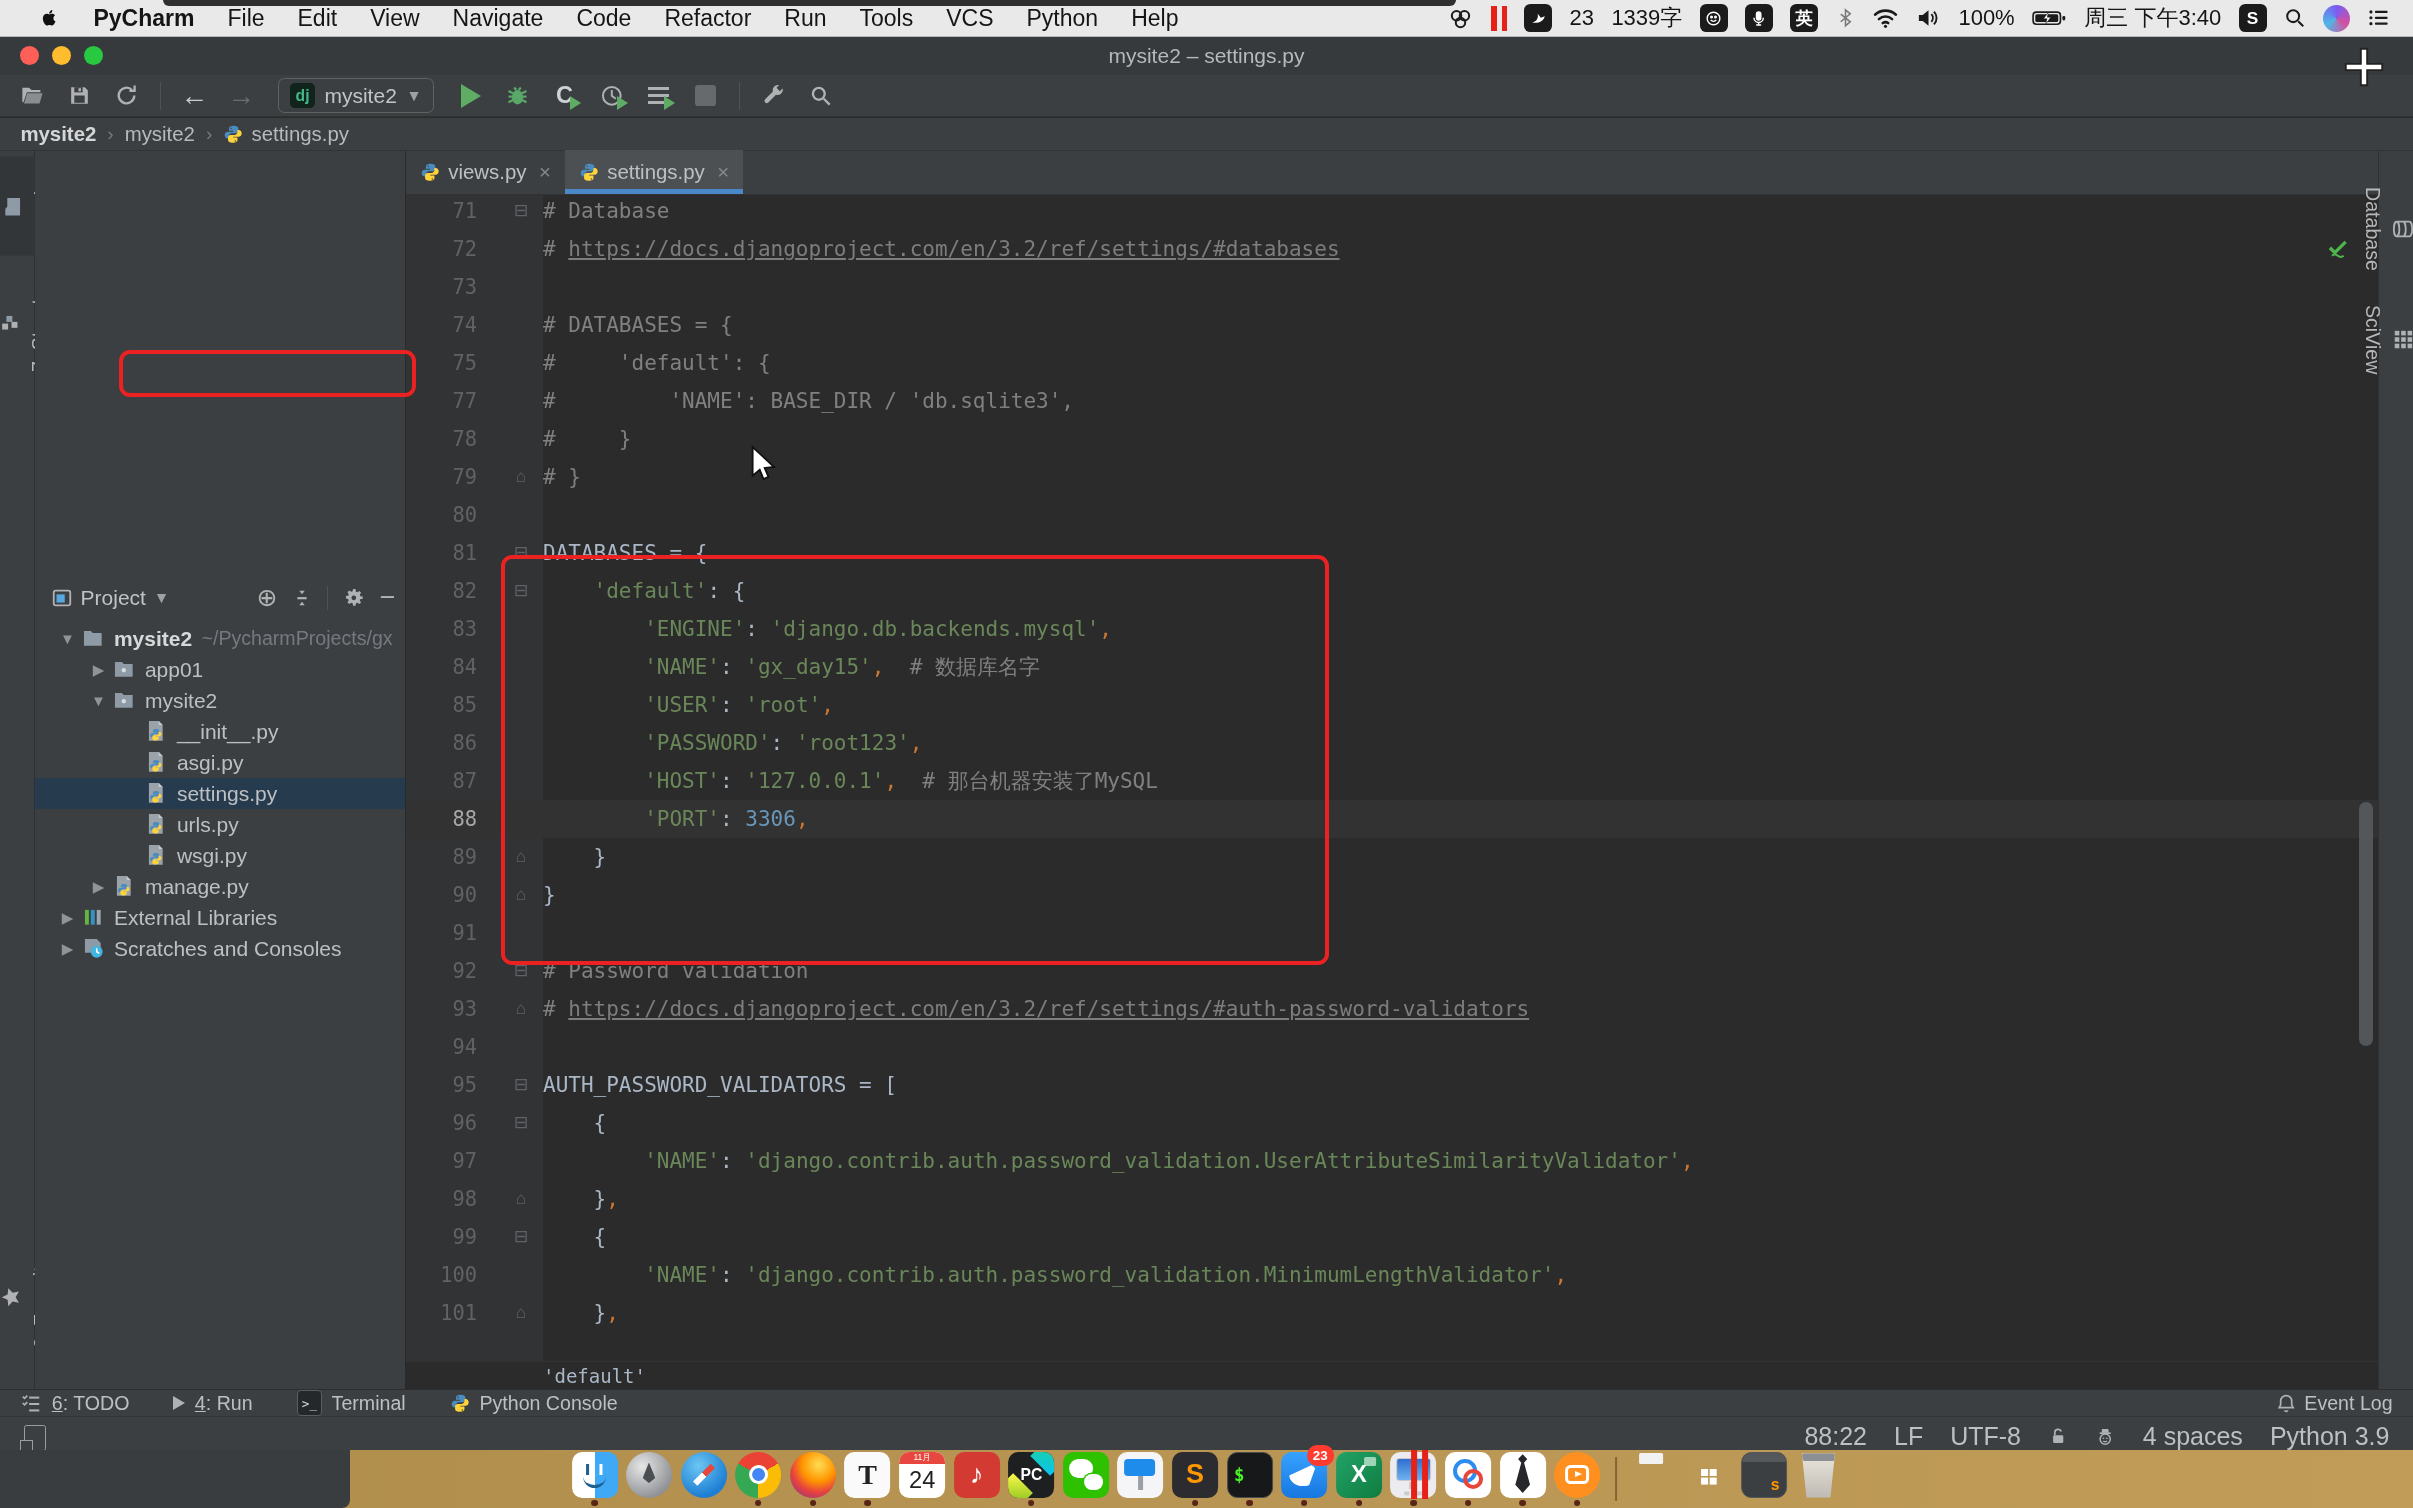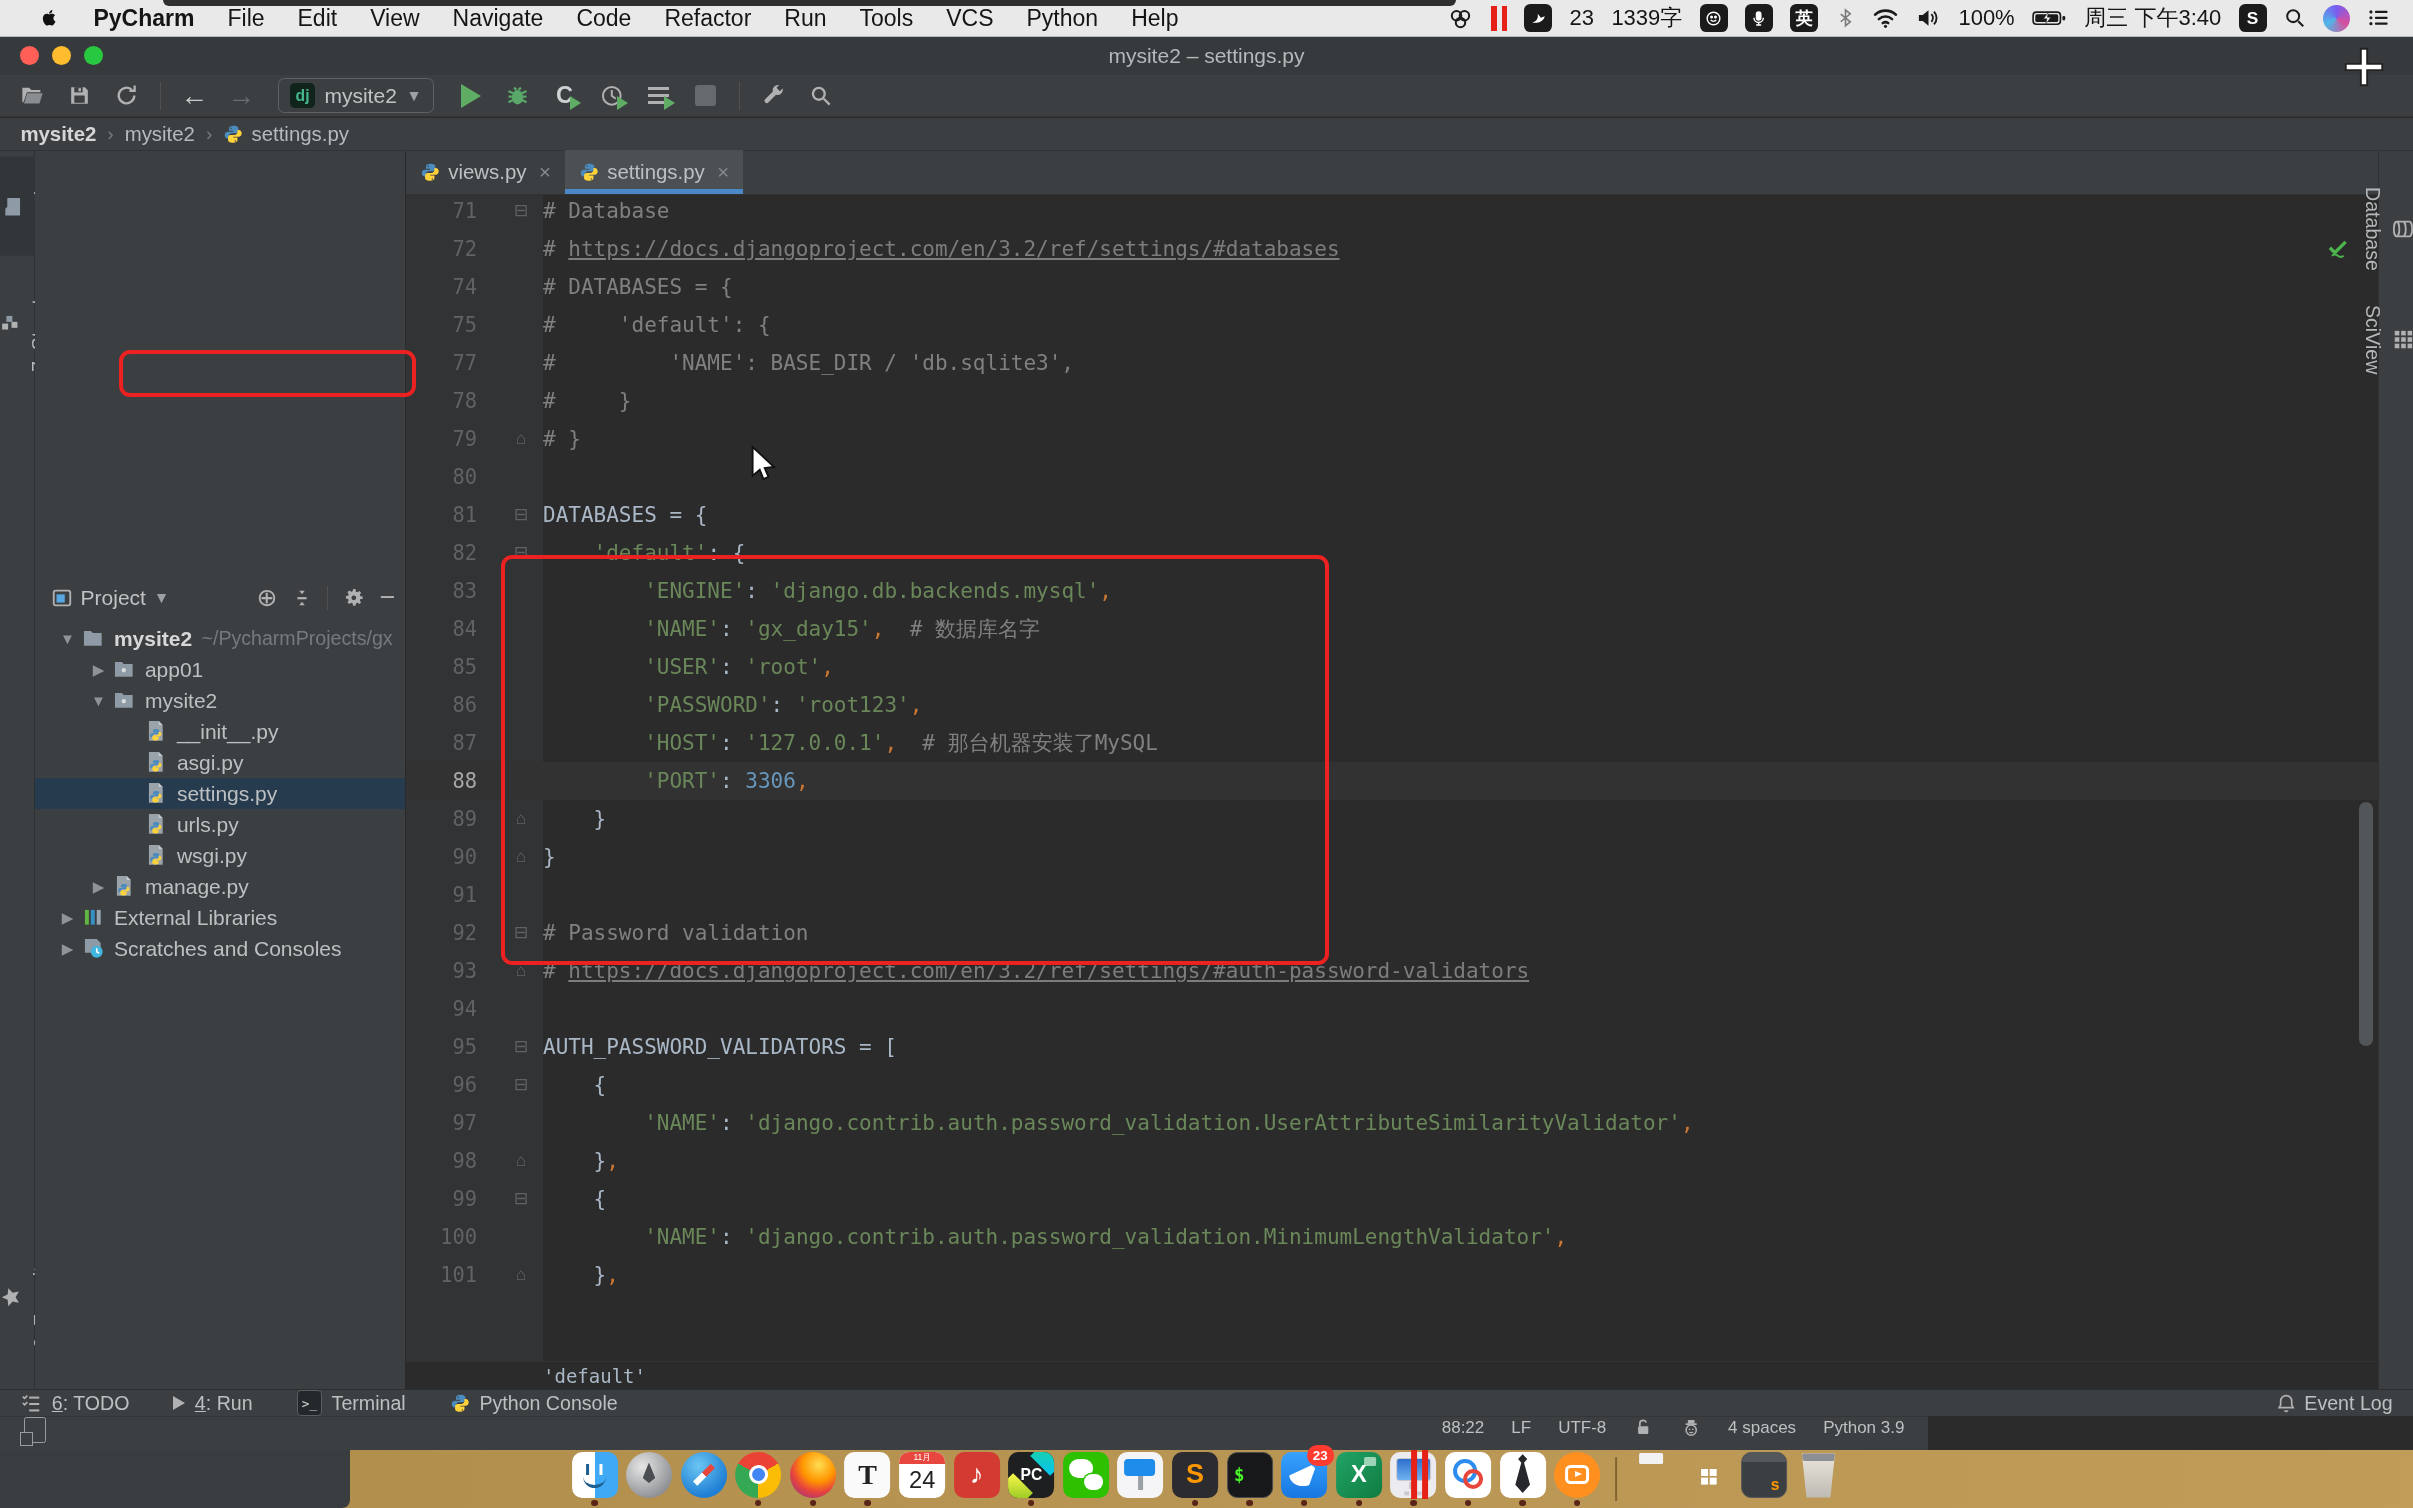--- a/index.html
+++ b/index.html
@@ -116,22 +116,22 @@
   #toolwin-bar{position:absolute;top:1389px;left:0;width:2413px;height:27px;background:#3C3F41;
     display:flex;align-items:center;padding:0 20.4px;box-sizing:border-box;color:#BDC0C2;font-size:19.6px;
     border-top:0.8px solid #2c2e30;gap:44px;}
   .twitem{display:flex;align-items:center;gap:9.4px;}
   .twitem .num{text-decoration:underline;}
   #eventlog{margin-left:auto;display:flex;align-items:center;gap:7.9px;}
   .term-mini{width:23.6px;height:23.6px;border-radius:3.9px;background:#24282a;border:0.8px solid #5a5e60;
     color:#d7dadb;font-size:12.6px;display:flex;align-items:center;justify-content:center;font-family:"DejaVu Sans Mono",monospace;}
   .runtri-mini{width:0;height:0;border-left:12.6px solid #AFB1B3;border-top:7.9px solid transparent;border-bottom:7.9px solid transparent;}
 
-  #statusbar{position:absolute;top:1416px;left:0;width:1928px;height:35px;background:#3C3F41;
-    display:flex;align-items:flex-start;padding:0 23.6px;box-sizing:border-box;color:#BDC0C2;font-size:17px;
+  #statusbar{position:absolute;top:1416px;left:0;width:2413px;height:35px;background:#3C3F41;
+    display:flex;align-items:flex-end;padding:0 23.6px;box-sizing:border-box;color:#BDC0C2;font-size:25px;
     border-top:0.8px solid #333537;}
   #switcher-icon{width:20.4px;height:23.6px;border:1.6px solid #9a9d9f;border-radius:2.4px;position:relative;}
   #switcher-icon::after{content:"";position:absolute;left:-4.7px;bottom:-4.7px;width:11px;height:12.6px;background:#3C3F41;border:1.6px solid #9a9d9f;}
   #status-items{margin-left:auto;display:flex;align-items:center;gap:27px;}
 
   
   #desktop{position:absolute;top:1450px;left:0;width:2413px;height:58px;
     background:linear-gradient(90deg,#AE8C4A,#BB9755 60%,#C19C58);}
   #desktop-dark{position:absolute;left:0;top:0;width:350px;height:58px;background:#3A3D3F;border-radius:0 0 7.9px 0;}
   #dock{position:absolute;left:50%;transform:translateX(-50%);top:1.6px;display:flex;align-items:center;gap:8.6px;}
@@ -664,20 +664,25 @@
             <span class="ln">71</span>
             <span class="fold">⊟</span>
             <span class="ctext"><span class="seg-cmt"># Database</span></span>
           </div>
           <div class="cline">
             <span class="ln">72</span>
             <span class="fold"></span>
             <span class="ctext"><span class="seg-cmt"># </span><span class="seg-lnk">https://docs.djangoproject.com/en/3.2/ref/settings/#databases</span></span>
           </div>
           <div class="cline">
+            <span class="ln">73</span>
+            <span class="fold"></span>
+            <span class="ctext"></span>
+          </div>
+          <div class="cline">
             <span class="ln">74</span>
             <span class="fold"></span>
             <span class="ctext"><span class="seg-cmt"># DATABASES = {</span></span>
           </div>
           <div class="cline">
             <span class="ln">75</span>
             <span class="fold"></span>
             <span class="ctext"><span class="seg-cmt">#     'default': {</span></span>
           </div>
           <div class="cline">

